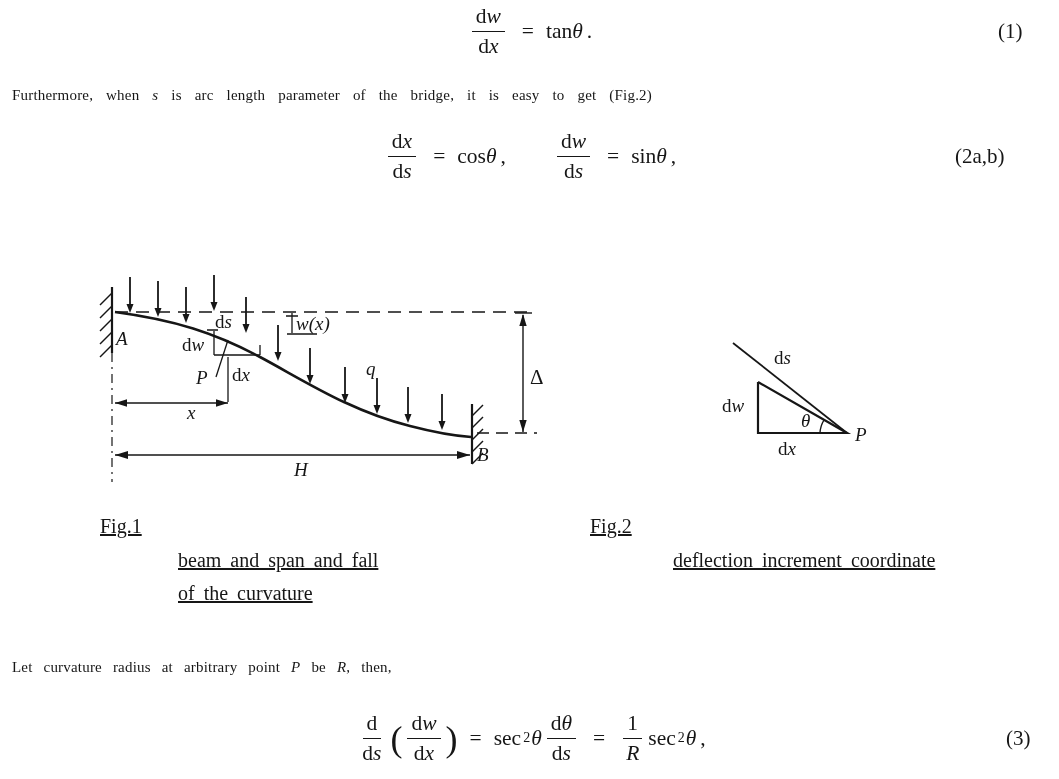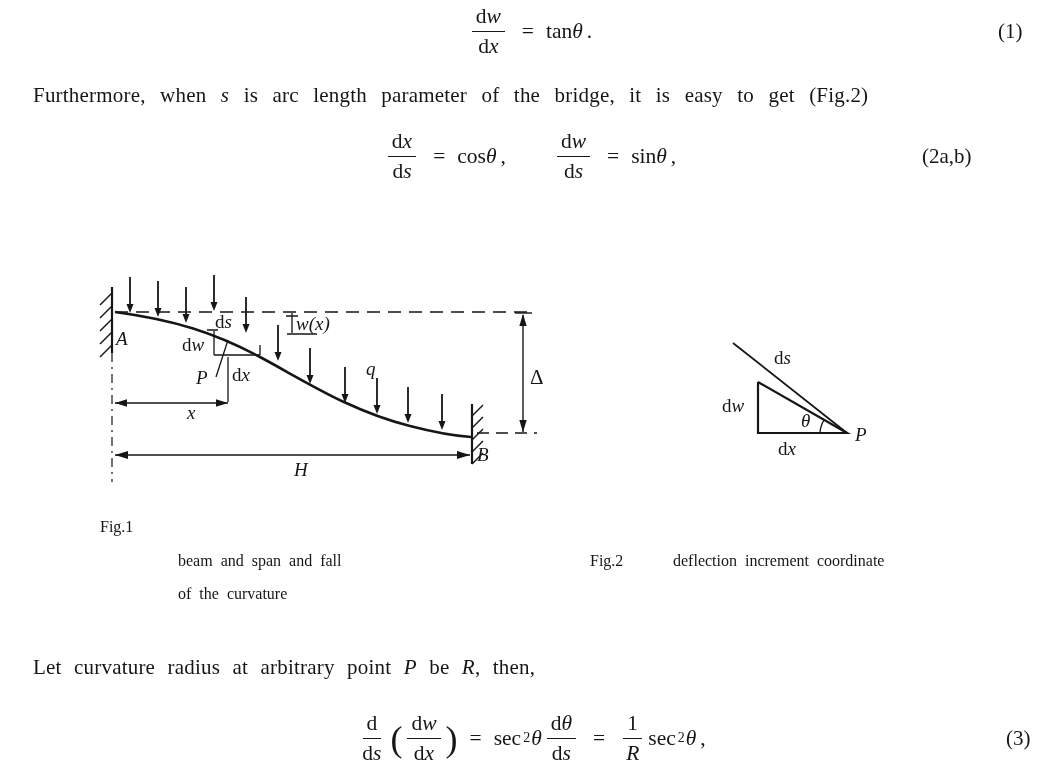--- a/index.html
+++ b/index.html
@@ -8,22 +8,22 @@
     background:#ffffff;
     font-family:"Liberation Serif",serif;
     color:#161616;
     position:relative;
     overflow:hidden;
   }
   .page{position:absolute;inset:0;}
 
   
   .para{
-    position:absolute;left:33px;
-    font-size:21px;line-height:26px;
+    position:absolute;left:12px;
+    font-size:15px;line-height:26px;
     white-space:nowrap;letter-spacing:.2px;
   }
   .p1{top:82px;word-spacing:9px;}
   .p2{top:212px;word-spacing:7px;}
   .p3{top:654px;word-spacing:7px;}
   .it{font-style:italic;}
   .rm{font-style:normal;}
 
   
   .eqrow{
@@ -45,27 +45,28 @@
   
   .figsvg{position:absolute;}
   svg line, svg path, svg polyline{stroke:#161616;fill:none;}
   svg polygon{fill:#161616;stroke:none;}
   svg text{font-family:"Liberation Serif",serif;font-size:19px;font-style:italic;fill:#161616;}
   svg .rm-t{font-style:normal;}
 
   
   .cap{
     position:absolute;top:510px;
-    display:flex;font-size:16px;line-height:33.5px;
+    display:flex;font-size:20px;line-height:33.5px;
     word-spacing:4px;
+    text-decoration:underline;
   }
   .cap .cap-label{flex:none;}
   .cap1{left:100px;}
   .cap1 .cap-label{width:78px;}
-  .cap2{left:590px;align-items:flex-end;}
+  .cap2{left:590px;}
   .cap2 .cap-label{width:83px;}
 </style>
 </head>
 <body>
 
 <div class="page">
 
   <div class="eqrow" style="top:0;height:62px">
     <span class="eq">
       <span class="frac">
@@ -97,21 +98,21 @@
       <span class="gap"></span>
       <span class="frac">
         <span class="top"><span class="rm">d</span><span class="it">w</span></span>
         <span class="bot"><span class="rm">d</span><span class="it">s</span></span>
       </span>
       <span class="rel">=</span>
       <span class="rm">sin</span>
         <span class="it">θ</span>
         <span class="end rm">,</span>
     </span>
-    <span class="eqnum" style="left:922px">(2a,b)</span>
+    <span class="eqnum" style="left:955px">(2a,b)</span>
   </div>
 
 
   <svg class="figsvg" style="left:60px;top:245px" width="545" height="250" viewBox="60 245 545 250">
 
     <g stroke-width="1.4">
       <line x1="112" y1="287" x2="112" y2="353" stroke-width="2.2"></line>
       <line x1="112" y1="293" x2="100" y2="305"></line>
       <line x1="112" y1="306" x2="100" y2="318"></line>
       <line x1="112" y1="319" x2="100" y2="331"></line>

